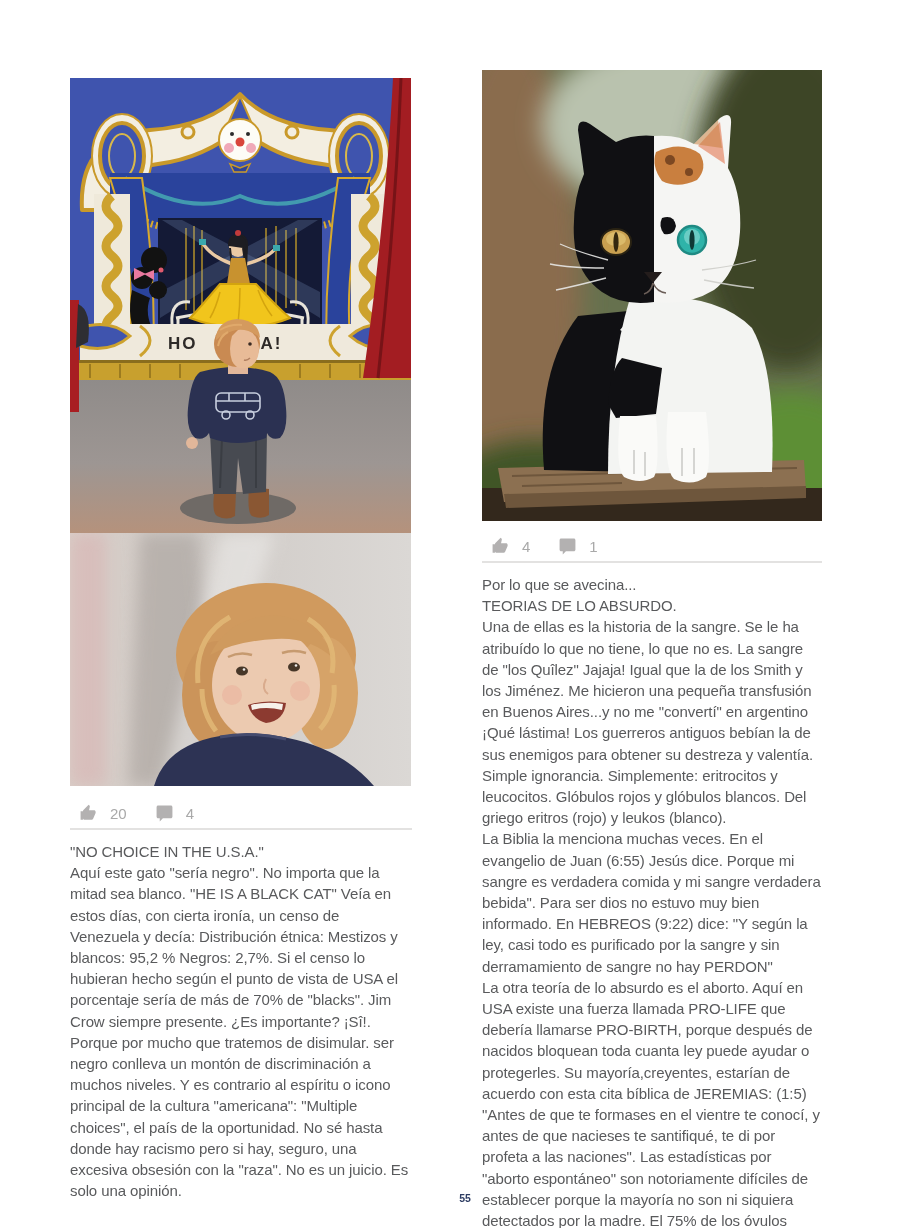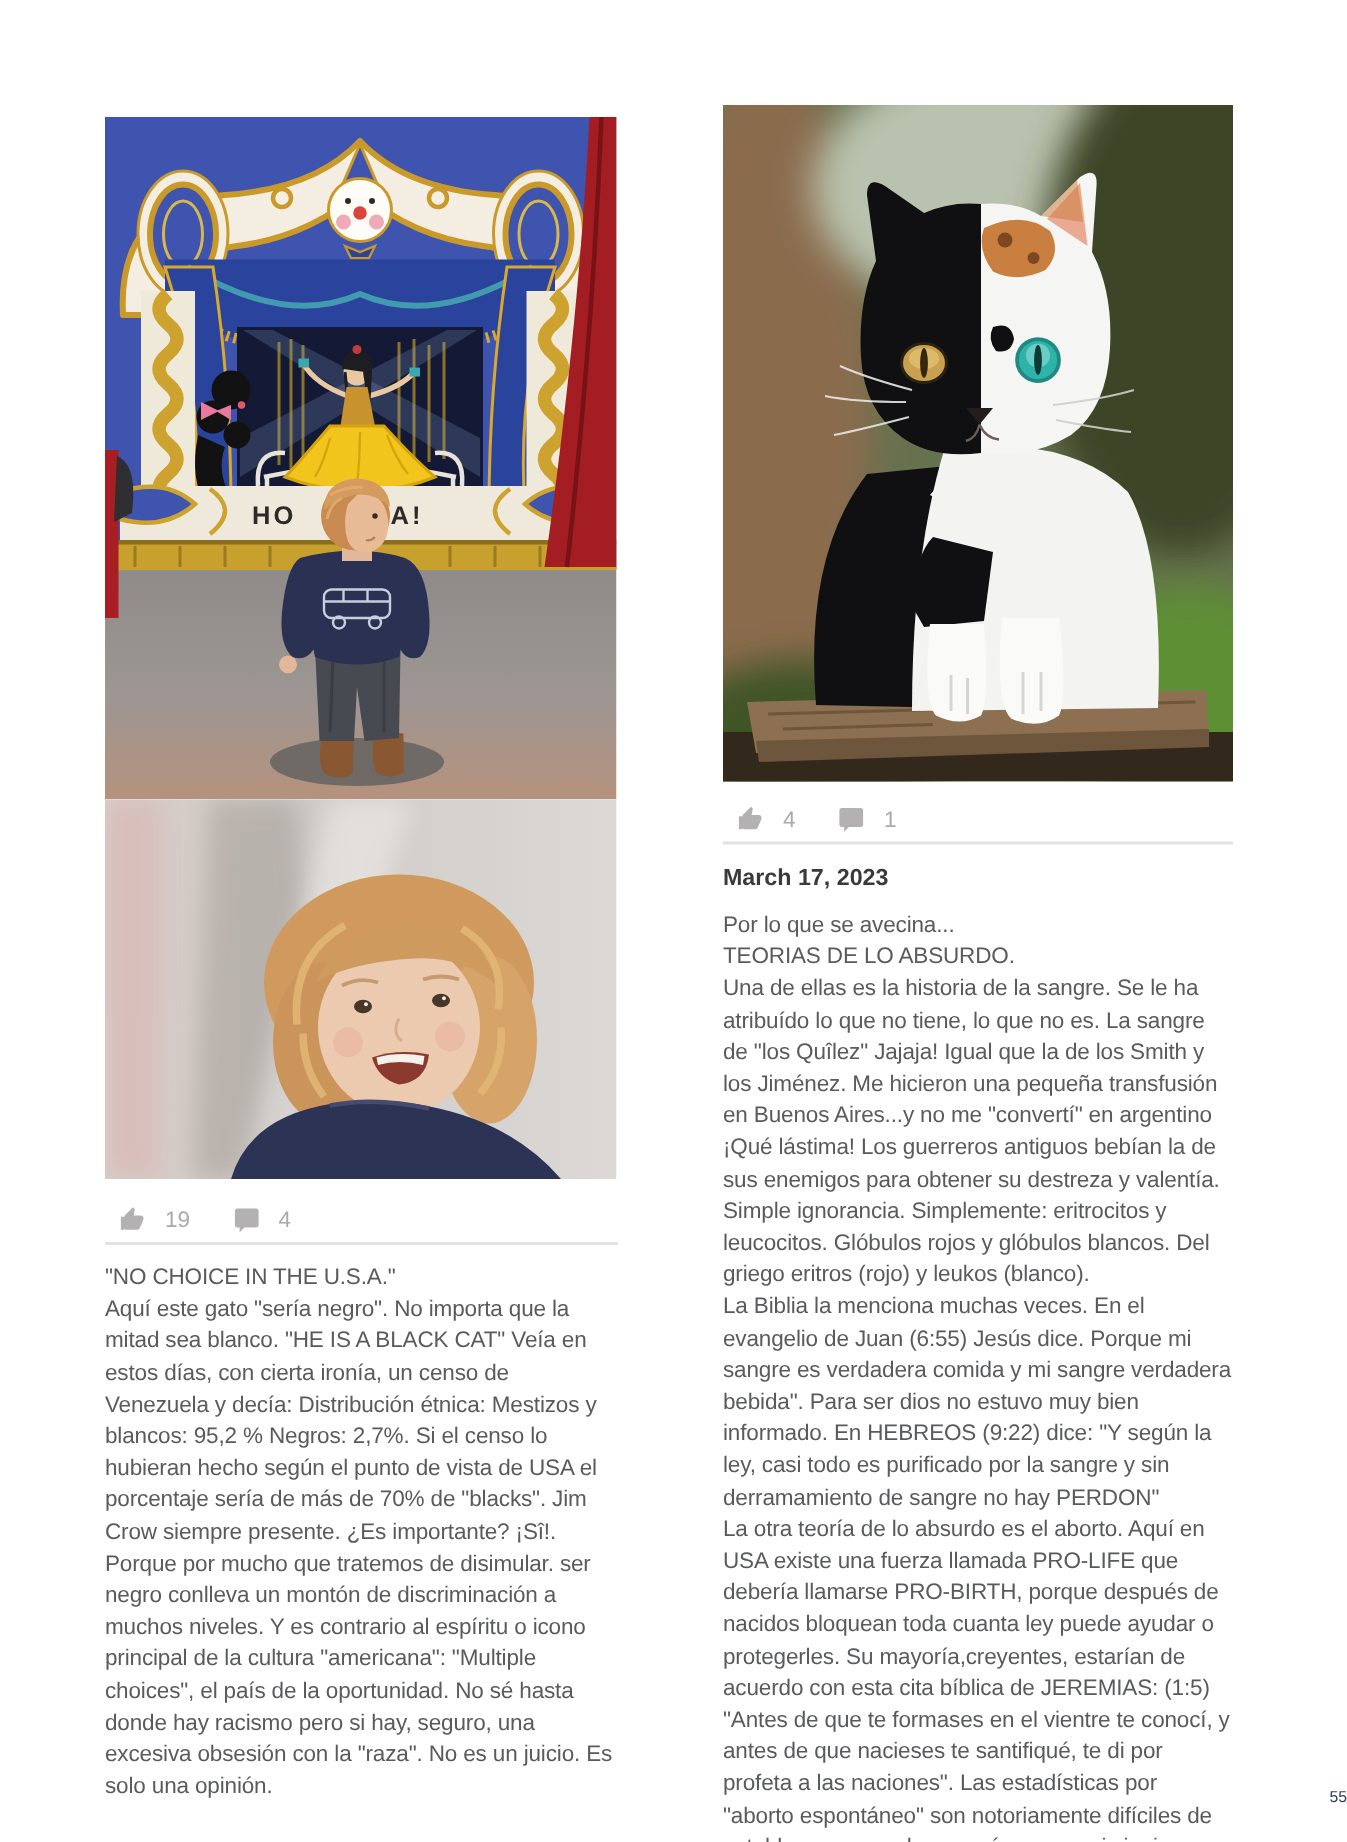--- a/index.html
+++ b/index.html
@@ -35,22 +35,22 @@
     font-size:15.5px;font-weight:700;color:#3a3a3a;
   }
   .post-body{
     margin-top:11px;
     font-size:15px;line-height:21.2px;color:#595a5c;
     white-space:pre-line;
     letter-spacing:-0.1px;
   }
   .page-number{
     position:absolute;left:0;right:0;top:1192px;
-    text-align:right;
-    font-size:10.5px;font-weight:400;color:#2e3d63;margin-left:32px;
+    text-align:center;
+    font-size:10.5px;font-weight:700;color:#2e3d63;margin-left:32px;
   }
 </style>
 </head>
 <body>
 
 <div class="page">
 
   <div class="col col-left">
 
     <figure class="photo photo-theater">
@@ -251,21 +251,21 @@
         <path d="M150,204 Q180,198 216,206" stroke="#454b6e" stroke-width="3" fill="none"></path>
       </svg>
     </figure>
 
     <div class="like-row">
       <span class="icon">
         <svg viewBox="0 0 24 24">
             <path d="M2 20h3V9H2v11zm19-10c0-1.1-.9-2-2-2h-6.3l.95-4.57.03-.32c0-.41-.17-.79-.44-1.06L12.17 1 5.58 7.59C5.22 7.95 5 8.45 5 9v9c0 1.1.9 2 2 2h9c.83 0 1.54-.5 1.84-1.22l3.02-7.05c.09-.23.14-.47.14-.73v-2z"></path>
           </svg>
       </span>
-      <span class="count">19</span>
+      <span class="count">20</span>
       <span class="icon">
         <svg viewBox="0 0 24 24">
             <path d="M20 2H4c-1.1 0-2 .9-2 2v12c0 1.1.9 2 2 2h2v4l4-4h10c1.1 0 2-.9 2-2V4c0-1.1-.9-2-2-2z"></path>
           </svg>
       </span>
       <span class="count">4</span>
     </div>
 
     <hr class="separator">
     <div class="post-body">"NO CHOICE IN THE U.S.A."
@@ -353,21 +353,20 @@
       <span class="count">4</span>
       <span class="icon">
         <svg viewBox="0 0 24 24">
             <path d="M20 2H4c-1.1 0-2 .9-2 2v12c0 1.1.9 2 2 2h2v4l4-4h10c1.1 0 2-.9 2-2V4c0-1.1-.9-2-2-2z"></path>
           </svg>
       </span>
       <span class="count">1</span>
     </div>
 
     <hr class="separator">
-    <h3 class="post-date">March 17, 2023</h3>
     <div class="post-body">Por lo que se avecina...
 TEORIAS DE LO ABSURDO.
 Una de ellas es la historia de la sangre. Se le ha atribuído lo que no tiene, lo que no es. La sangre de "los Quîlez" Jajaja! Igual que la de los Smith y los Jiménez. Me hicieron una pequeña transfusión en Buenos Aires...y no me "convertí" en argentino ¡Qué lástima! Los guerreros antiguos bebían la de sus enemigos para obtener su destreza y valentía. Simple ignorancia. Simplemente: eritrocitos y leucocitos. Glóbulos rojos y glóbulos blancos. Del griego eritros (rojo) y leukos (blanco).
 La Biblia la menciona muchas veces. En el evangelio de Juan (6:55) Jesús dice. Porque mi sangre es verdadera comida y mi sangre verdadera bebida". Para ser dios no estuvo muy bien informado. En HEBREOS (9:22) dice: "Y según la ley, casi todo es purificado por la sangre y sin derramamiento de sangre no hay PERDON"
 La otra teoría de lo absurdo es el aborto. Aquí en USA existe una fuerza llamada PRO-LIFE que debería llamarse PRO-BIRTH, porque después de nacidos bloquean toda cuanta ley puede ayudar o protegerles. Su mayoría,creyentes, estarían de acuerdo con esta cita bíblica de JEREMIAS: (1:5) "Antes de que te formases en el vientre te conocí, y antes de que nacieses te santifiqué, te di por profeta a las naciones". Las estadísticas por "aborto espontáneo" son notoriamente difíciles de establecer porque la mayoría no son ni siquiera detectados por la madre. El 75% de los óvulos fertilizados muere naturalmente. Según su</div>
   </div>
 
   <div class="page-number">55</div>
 </div>
 

